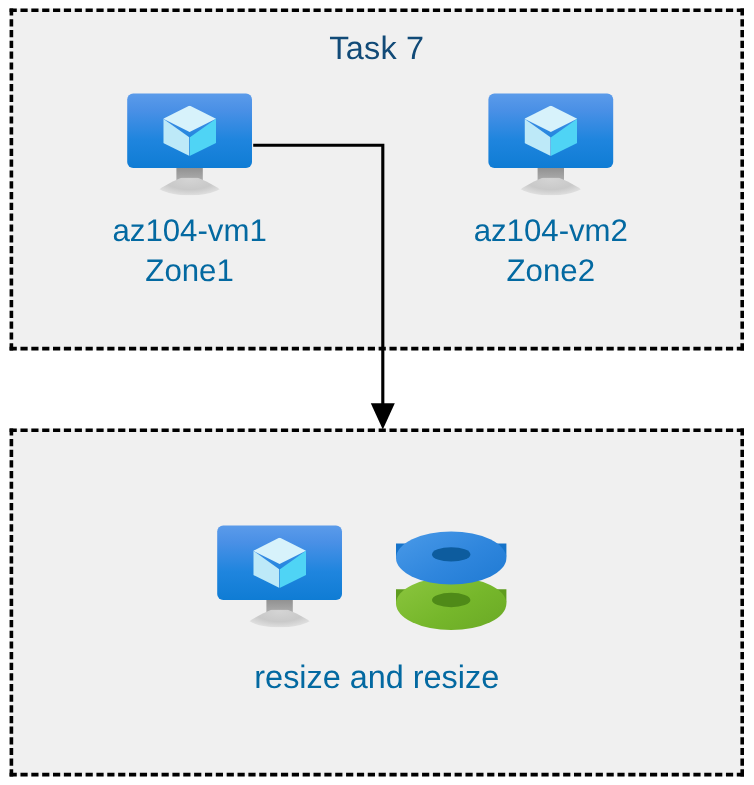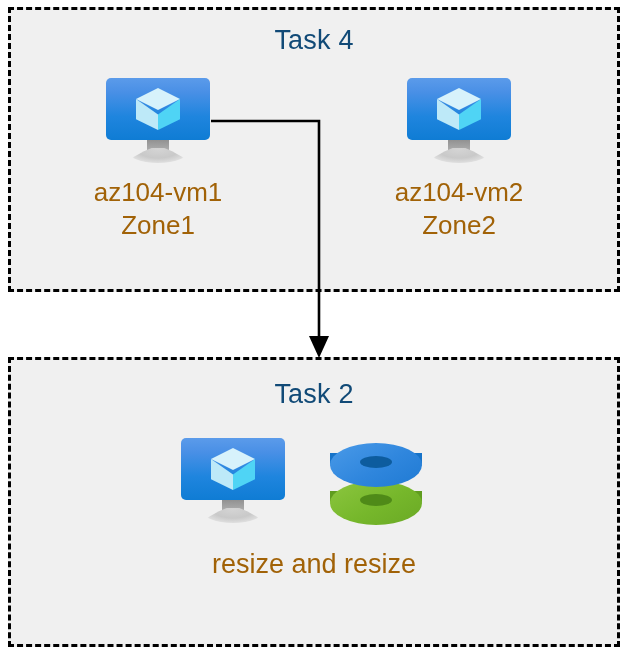--- a/index.html
+++ b/index.html
@@ -59,21 +59,21 @@
   .vm-node {
     position: absolute;
     width: 210px;
     text-align: center;
   }
   #vm1-node { left: 53px;  top: 78px; }
   #vm2-node { left: 354px; top: 78px; }
   #vm3-node { left: 128px; top: 438px; }
 
   .vm-label {
-    color: #a16207;
+    color: #0369a1;
     font-size: 26px;
     line-height: 33px;
     white-space: pre-line;
     margin-top: 12px;
   }
   #vm3-label { margin-top: 22px; font-size: 27px; }
 
   
   .vm-icon {
     position: relative;
@@ -186,21 +186,21 @@
     height: 654px;
     pointer-events: none;
   }
 </style>
 </head>
 <body>
 
 <div class="diagram">
 
   <div class="task-box" id="task1-box"></div>
-  <div class="task-title" id="task1-title">Task 4</div>
+  <div class="task-title" id="task1-title">Task 7</div>
 
   <div class="vm-node" id="vm1-node">
     <div class="vm-icon">
       <div class="vm-neck"></div>
       <div class="vm-foot"></div>
       <div class="vm-screen">
         <div class="vm-cube">
           <div class="cube-top"></div>
           <div class="cube-left"></div>
           <div class="cube-right"></div>
@@ -221,21 +221,20 @@
           <div class="cube-left"></div>
           <div class="cube-right"></div>
         </div>
       </div>
     </div>
     <div class="vm-label">az104-vm2
 Zone2</div>
   </div>
 
   <div class="task-box" id="task2-box"></div>
-  <div class="task-title" id="task2-title">Task 2</div>
 
   <div class="vm-node" id="vm3-node">
     <div class="vm-icon">
       <div class="vm-neck"></div>
       <div class="vm-foot"></div>
       <div class="vm-screen">
         <div class="vm-cube">
           <div class="cube-top"></div>
           <div class="cube-left"></div>
           <div class="cube-right"></div>

